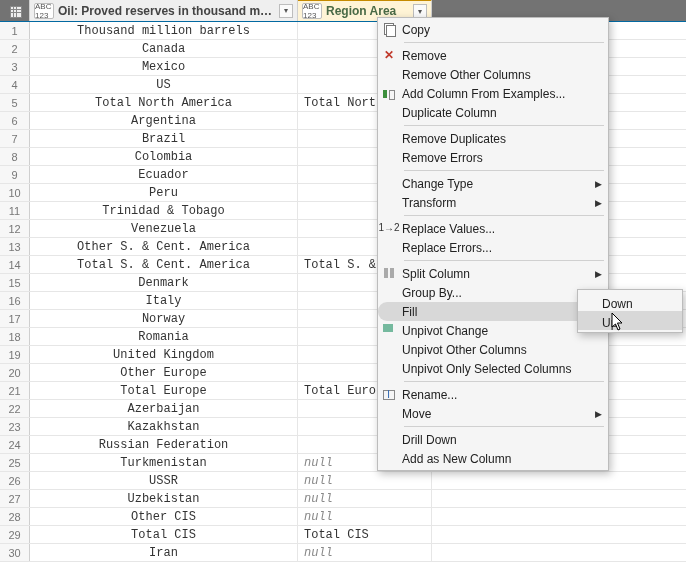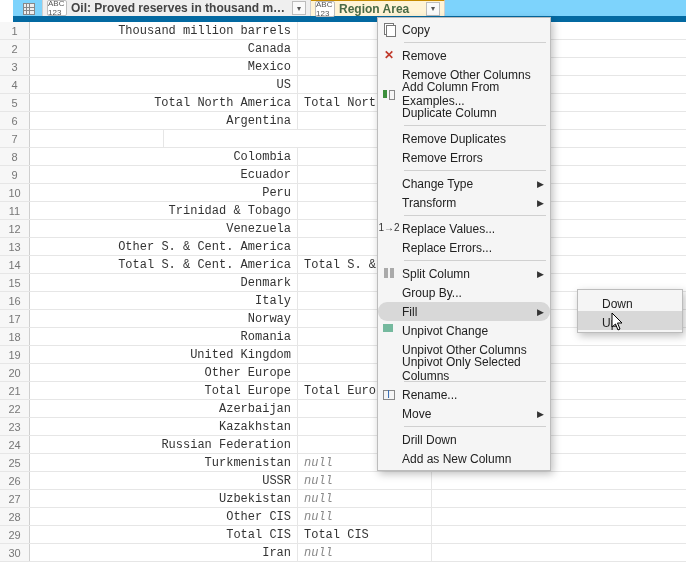--- a/index.html
+++ b/index.html
@@ -16,23 +16,22 @@
   }
   .grid {
     display: flex;
     flex-direction: column;
     width: 100%;
   }
   
   .hdr {
     display: flex;
     height: 22px;
-    border-bottom: 6px solid #0369a1;
-    background: #7dd3fc;
-    margin-left: 13px;
+    border-bottom: 1px solid #0369a1;
+    background: #737373;
   }
   .hdr .corner {
     width: 30px;
     border-right: 1px solid #cfcfcf;
     display: flex;
     align-items: center;
     justify-content: center;
   }
   .hdr .col {
     display: flex;
@@ -98,31 +97,31 @@
   .row .c {
     border-right: 1px solid #e6e6e6;
     padding: 0 6px;
     font-family: "Consolas", "Courier New", monospace;
     font-size: 12px;
     line-height: 18px;
     white-space: nowrap;
     overflow: hidden;
     color: #333;
   }
-  .row .c.c1 { width: 268px; text-align: right; }
+  .row .c.c1 { width: 268px; text-align: center; }
   .row .c.c2 { width: 134px; text-align: left; }
   .row .c.c2.left { text-align: left; }
   .row .c .null { font-style: italic; color: #888; }
 
   
   .ctx {
     position: absolute;
     top: 17px;
     left: 377px;
-    width: 174px;
+    width: 232px;
     background: #f5f5f5;
     border: 1px solid #bcbcbc;
     box-shadow: 2px 3px 8px rgba(0,0,0,0.25);
     padding: 2px 0;
   }
   .ctx .mi {
     display: flex;
     align-items: center;
     height: 19px;
     padding: 0 6px 0 24px;
@@ -273,20 +272,21 @@
         <div class="c c1">Total North America</div>
         <div class="c c2 left">Total North</div>
       </div>
       <div class="row">
         <div class="num">6</div>
         <div class="c c1">Argentina</div>
         <div class="c c2"></div>
       </div>
       <div class="row">
         <div class="num">7</div>
+        <div class="c c1">Brazil</div>
         <div class="c c2"></div>
       </div>
       <div class="row">
         <div class="num">8</div>
         <div class="c c1">Colombia</div>
         <div class="c c2"></div>
       </div>
       <div class="row">
         <div class="num">9</div>
         <div class="c c1">Ecuador</div>

